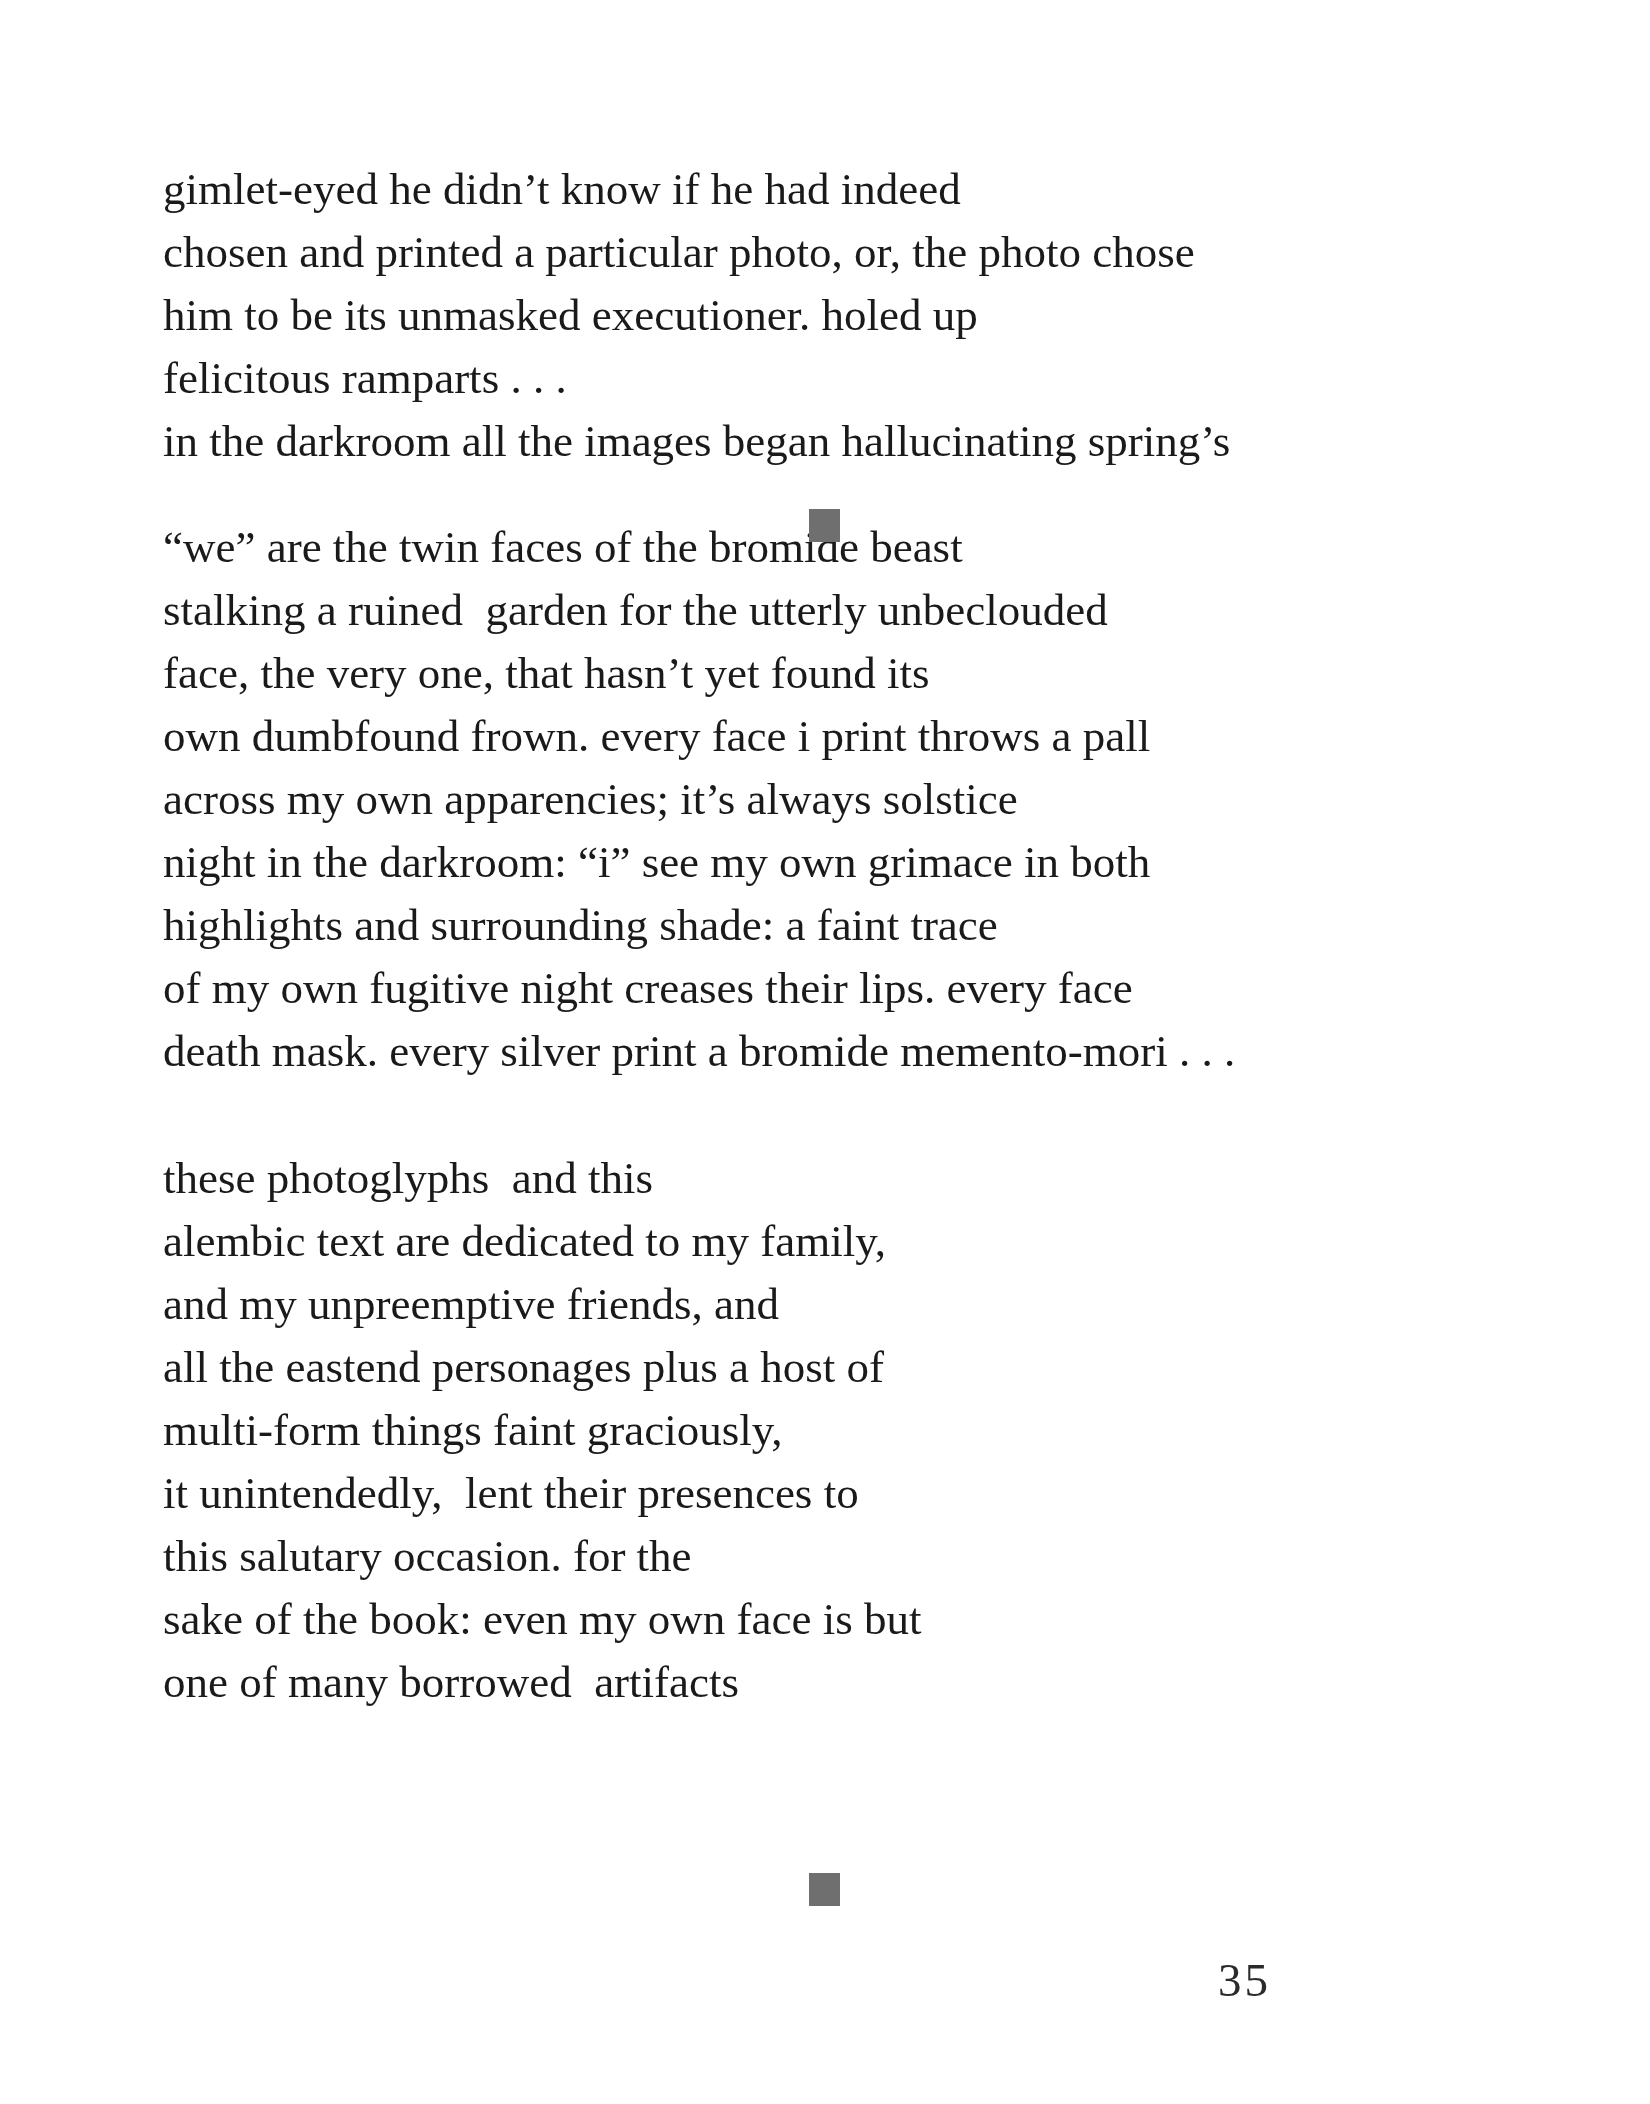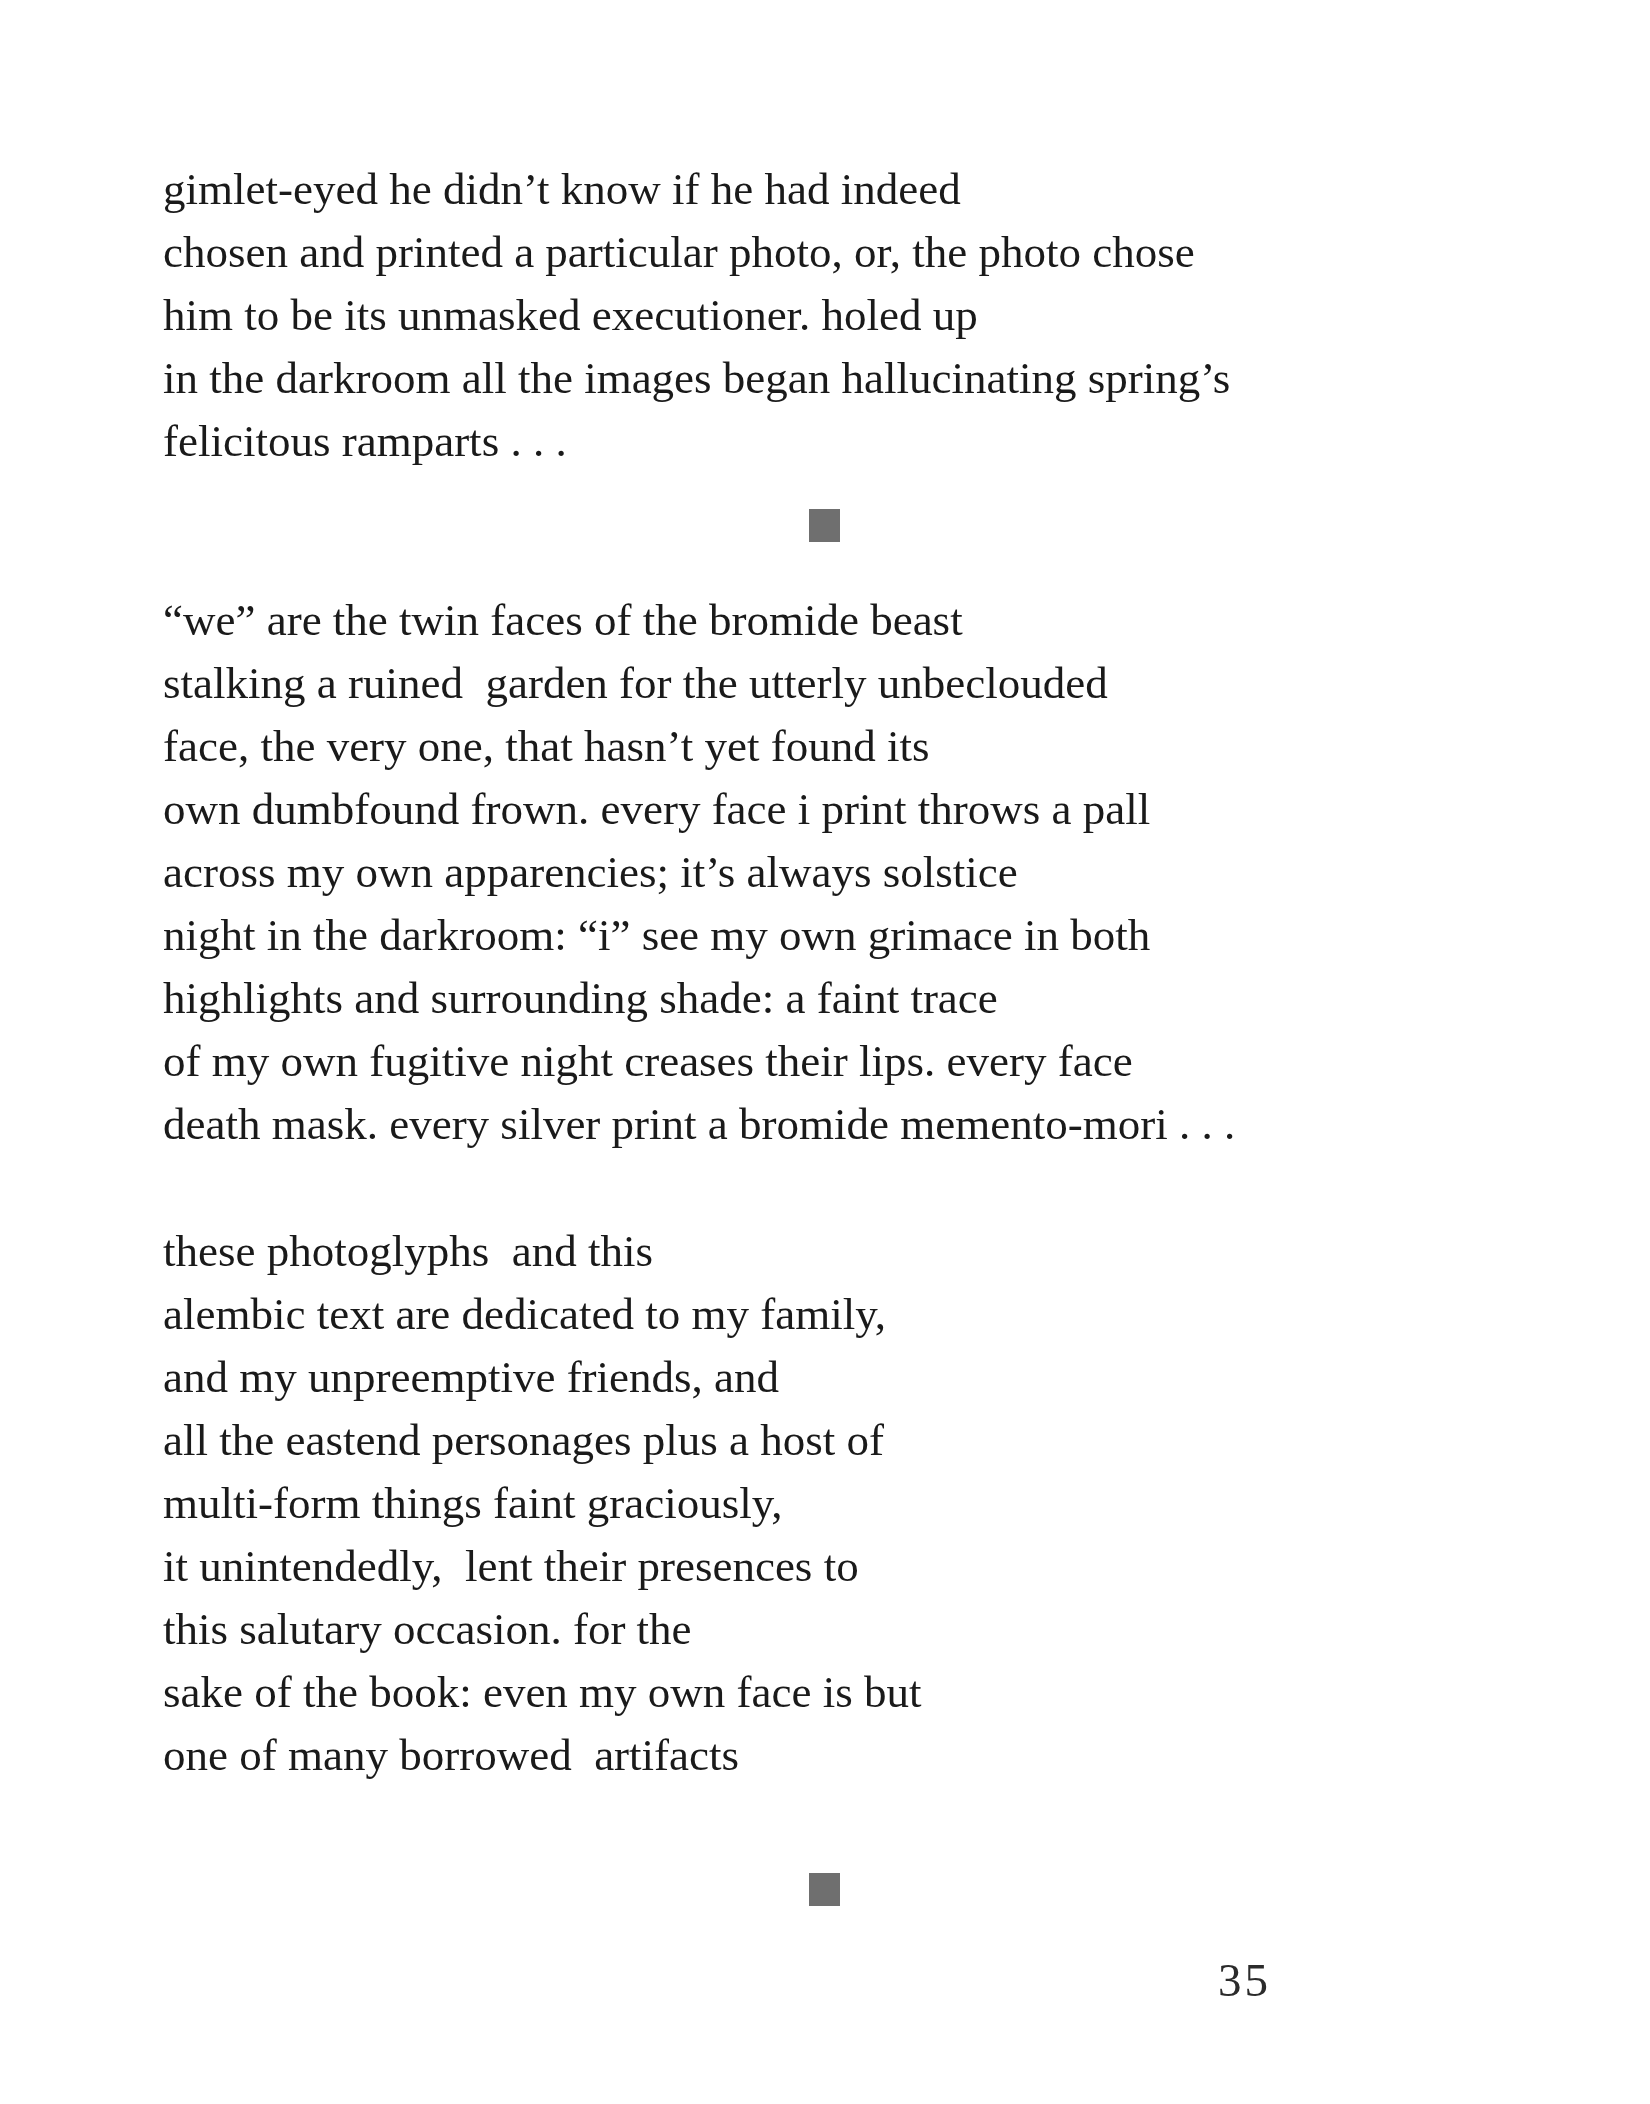--- a/index.html
+++ b/index.html
@@ -22,21 +22,21 @@
     width: 1300px;
     font-size: 45px;
     line-height: 63px;
     color: #1a1a1a;
     font-weight: 400;
   }
   .line {
     white-space: pre-wrap;
   }
   .stanza-2 {
-    margin-top: 116px;
+    margin-top: 43px;
     font-family: Liberation Serif, serif;
   }
   .stanza-3 {
     margin-top: 64px;
   }
   .divider {
     position: absolute;
     left: 809px;
     width: 31px;
     height: 33px;
@@ -58,22 +58,22 @@
 <body>
 
 <div class="page">
 
   <div class="poem">
 
     <div class="stanza stanza-1">
       <div class="line">gimlet-eyed he didn’t know if he had indeed</div>
       <div class="line">chosen and printed a particular photo, or, the photo chose</div>
       <div class="line">him to be its unmasked executioner. holed up</div>
+      <div class="line">felicitous ramparts . . .</div>
       <div class="line">in the darkroom all the images began hallucinating spring’s</div>
-      <div class="line">felicitous ramparts . . .</div>
     </div>
 
     <div class="stanza stanza-2">
       <div class="line">“we” are the twin faces of the bromide beast</div>
       <div class="line">stalking a ruined  garden for the utterly unbeclouded</div>
       <div class="line">face, the very one, that hasn’t yet found its</div>
       <div class="line">own dumbfound frown. every face i print throws a pall</div>
       <div class="line">across my own apparencies; it’s always solstice</div>
       <div class="line">night in the darkroom: “i” see my own grimace in both</div>
       <div class="line">highlights and surrounding shade: a faint trace</div>

